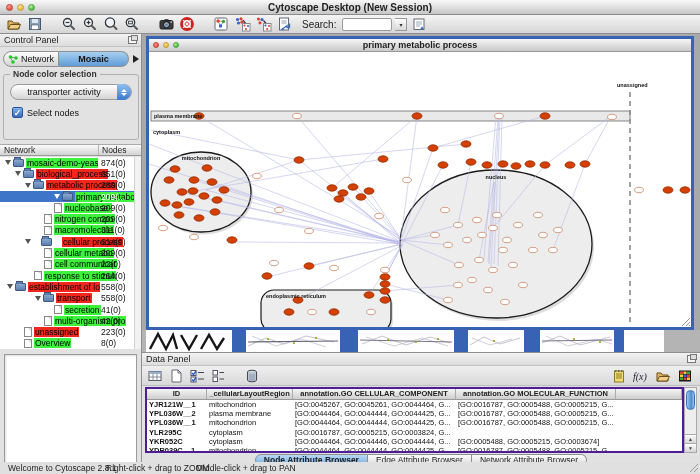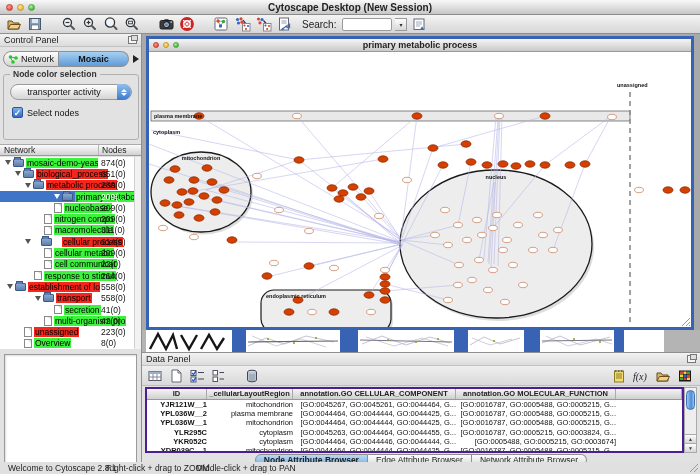--- a/index.html
+++ b/index.html
@@ -98,21 +98,21 @@
   
   .dpanel { position:absolute; left:0; top:318px; width:558px; height:110px; background:#e2e2e2; border-top:1px solid #8f8f8f;}
   .dp-toolbar { position:absolute; left:0; top:13px; width:558px; height:20px; background:linear-gradient(#efefef,#d9d9d9);
     border-bottom:1px solid #bdbdbd; display:flex; align-items:center; padding:0 4px; gap:3px; }
   .dp-right { position:absolute; right:6px; top:0; height:20px; display:flex; align-items:center; gap:4px; }
   .dtable { position:absolute; left:3px; top:34px; width:539px; height:66px; background:#fff; border:2px solid #4c1d95; overflow:hidden;}
   .dhead { display:flex; height:11px; background:linear-gradient(#f5f5f5,#cfcfcf); border-bottom:1px solid #999;
     font-size:7.5px; font-weight:bold; color:#222; }
   .dhead div { border-right:1px solid #aaa; text-align:center; overflow:hidden; white-space:nowrap; }
   .drow { display:flex; height:9.2px; font-size:7.5px; color:#111; }
-  .drow div { overflow:hidden; white-space:nowrap; padding-left:2px;text-align:right; }
+  .drow div { overflow:hidden; white-space:nowrap; padding-left:2px; }
   .drow .c0 { font-weight:bold; }
   .dscroll { position:absolute; right:3px; top:34px; width:13px; height:66px; background:#eee; border:1px solid #aaa; }
   .dthumb { position:absolute; left:1px; top:2px; width:9px; height:20px; border-radius:5px;
     background:linear-gradient(90deg,#9cc6ee,#4d8bd6 60%,#9cc6ee); border:1px solid #3c6fb0;}
   .dscroll .btns { position:absolute; bottom:0; left:0; width:11px; }
   .dscroll .sb { height:9px; background:linear-gradient(#fdfdfd,#d5d5d5); border-top:1px solid #aaa; font-size:5px; color:#444; text-align:center; line-height:9px;}
 
   .dp-tabs { position:absolute; left:0; top:101px; width:558px; display:flex; justify-content:center; }
   .dptab { height:12px; padding:0 8px; font-size:8.5px; color:#222; border:1px solid #8f8f8f; border-left:none;
     background:linear-gradient(#fdfdfd,#dcdcdc); display:flex; align-items:center; }
@@ -752,21 +752,20 @@
           <div class="drow">
             <div class="c0" style="width:60px">YPL036W__1</div>
             <div class="c1" style="width:86px">mitochondrion</div>
             <div class="c2" style="width:163px">[GO:0044464, GO:0044444, GO:0044425, G...</div>
             <div class="c3" style="width:160px">[GO:0016787, GO:0005488, GO:0005215, G...</div>
             <div style="flex:1"></div>
           </div>
           <div class="drow">
             <div class="c0" style="width:60px">YLR295C</div>
             <div class="c1" style="width:86px">cytoplasm</div>
-            <div class="c2" style="width:163px">[GO:0045263, GO:0044464, GO:0044455, G...</div>
             <div class="c3" style="width:160px">[GO:0016787, GO:0005215, GO:0003824, G...</div>
             <div style="flex:1"></div>
           </div>
           <div class="drow">
             <div class="c0" style="width:60px">YKR052C</div>
             <div class="c1" style="width:86px">cytoplasm</div>
             <div class="c2" style="width:163px">[GO:0044464, GO:0044446, GO:0044444, G...</div>
             <div class="c3" style="width:160px">[GO:0005488, GO:0005215, GO:0003674]</div>
             <div style="flex:1"></div>
           </div>

